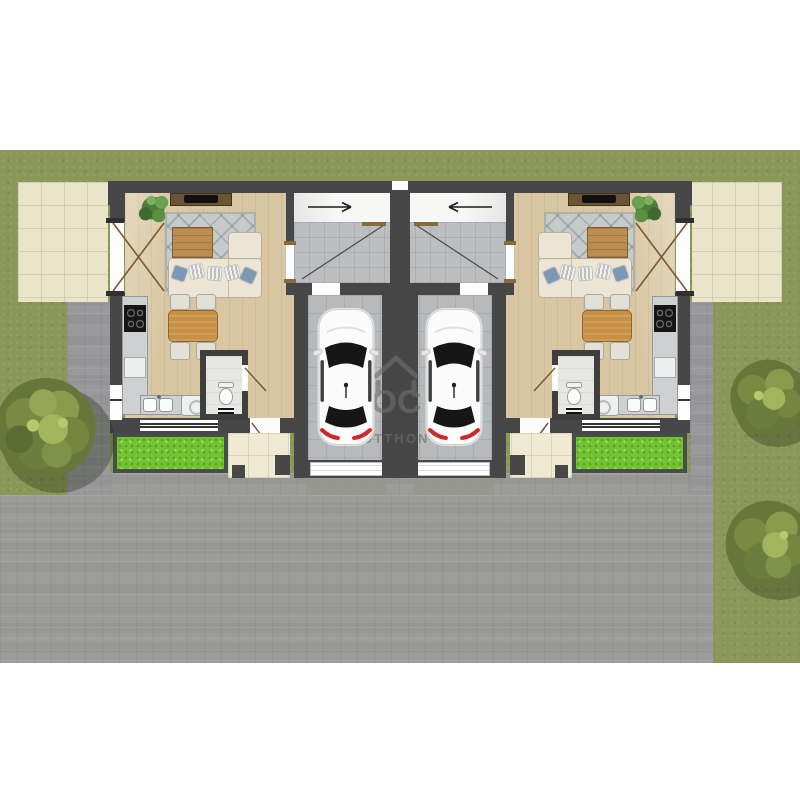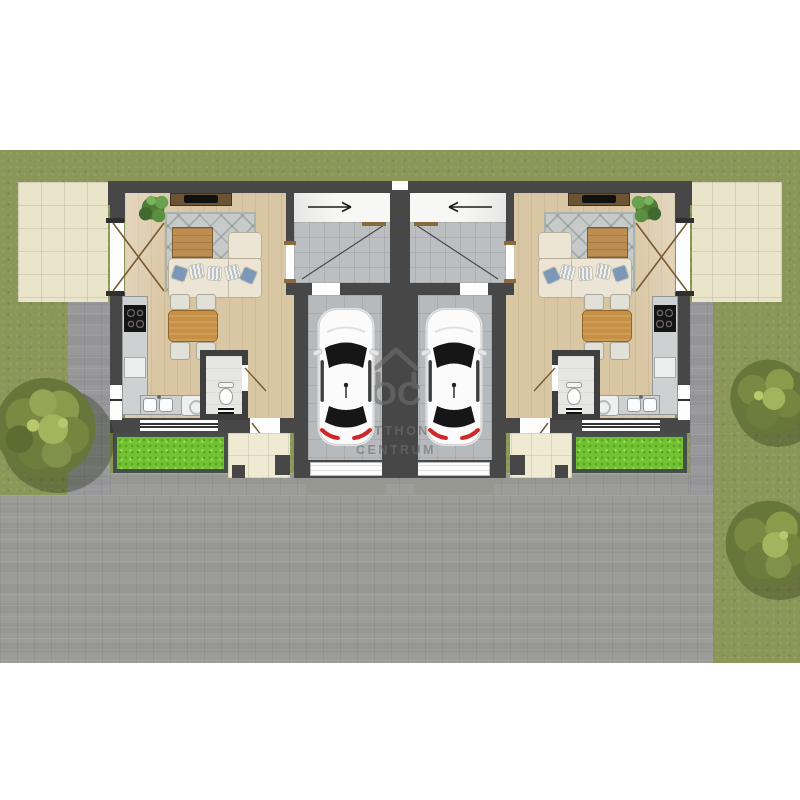--- a/index.html
+++ b/index.html
@@ -154,21 +154,21 @@
   .car-svg{left:297px;top:125px;width:62px;height:142px;overflow:visible;z-index:3;}
   .apron{left:288px;top:297px;width:80px;height:17px;background:#96968f;opacity:.85;}
 
   
   .tree{overflow:visible;}
   .tree-left{left:-12px;top:368px;width:125px;height:125px;}
   .tree-rt{left:722px;top:352px;width:100px;height:95px;}
   .tree-rb{left:718px;top:492px;width:110px;height:108px;}
 
   
-  .watermark{left:326px;top:342px;width:140px;text-align:center;opacity:.62;z-index:2;}
+  .watermark{left:326px;top:350px;width:140px;text-align:center;opacity:.62;z-index:2;}
   .wm-logo{width:56px;height:76px;}
   .wm-line{font-weight:bold;font-size:12.5px;letter-spacing:2.5px;color:var(--watermark,#6e6e6e);line-height:1.5;}
 </style>
 </head>
 <body>
 
 <div class="canvas">
 
   <div class="abs lawn"></div>
   <div class="abs paver driveway-main"></div>
@@ -464,16 +464,15 @@
     <circle cx="60" cy="40" r="4" fill="#b9c76d"></circle>
   </svg>
 
   <div class="abs watermark">
     <svg class="wm-logo" viewBox="0 0 56 76">
       <path d="M8,26 L28,8 L48,26" fill="none" stroke="var(--watermark,#6e6e6e)" stroke-width="5" stroke-linecap="round" stroke-linejoin="round"></path>
       <path d="M10,32 V44 M46,32 V44" fill="none" stroke="var(--watermark,#6e6e6e)" stroke-width="5" stroke-linecap="round"></path>
       <text x="28" y="63" text-anchor="middle" font-family="Liberation Sans, sans-serif" font-size="34" font-weight="bold" fill="var(--watermark,#6e6e6e)">OC</text>
     </svg>
     <div class="wm-line">OTTHON</div>
-    <div class="wm-line">CENTRUM</div>
   </div>
 
 </div>
 
 </body></html>

